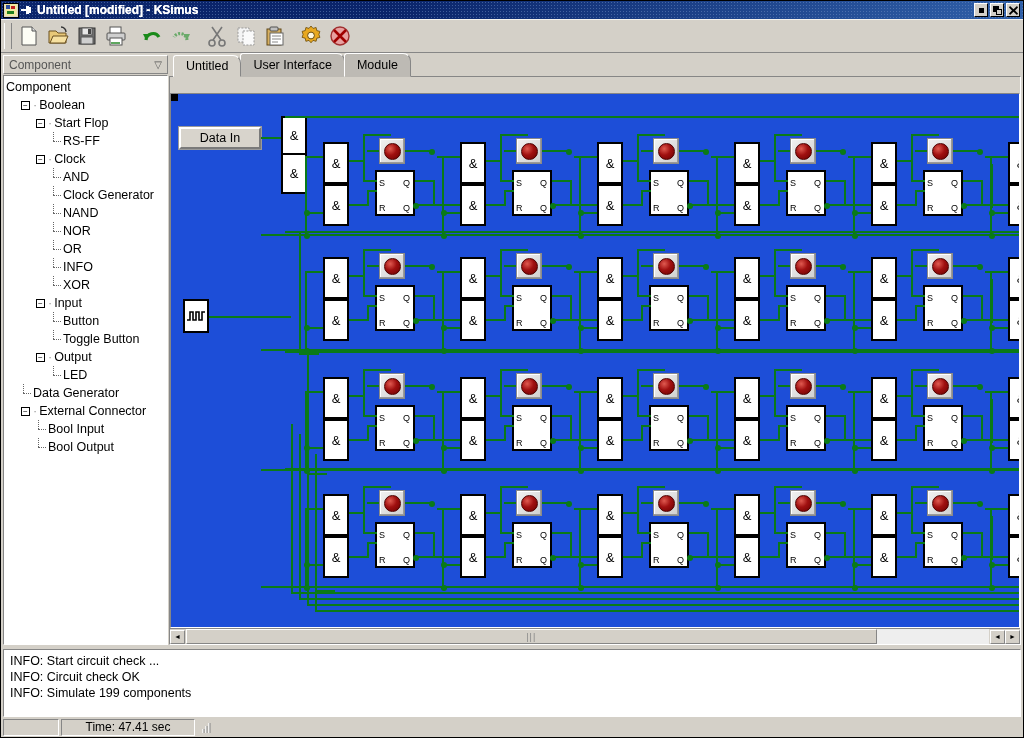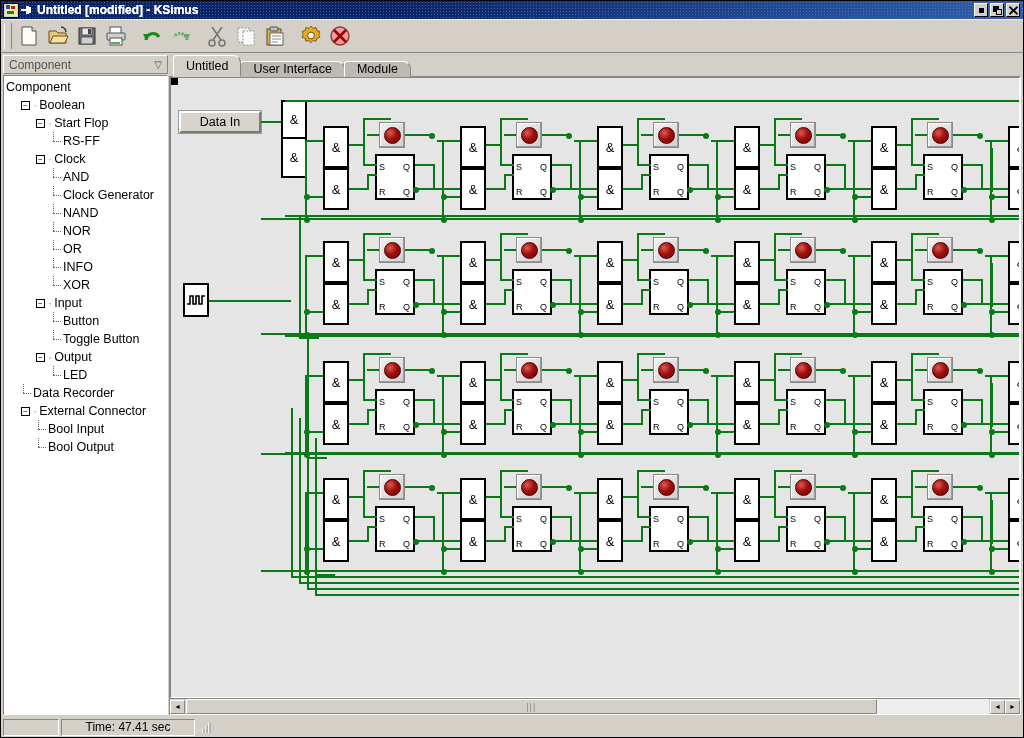--- a/index.html
+++ b/index.html
@@ -177,21 +177,21 @@
     padding: 2px 2px 2px 0;
   }
   .tabrow {
     height: 22px; flex: none;
     display: flex; align-items: flex-end;
     padding-left: 4px;
     position: relative;
     z-index: 3;
   }
   .tab {
-    height: 16px;
+    height: 24px;
     padding: 0 12px;
     display: flex; align-items: center;
     font-size: 12.5px;
     background: #bdbab4;
     border: 1px solid;
     border-color: #fff #868686 transparent #fff;
     border-top-left-radius: 3px;
     border-top-right-radius: 8px;
     margin-right: -1px;
     color: #000;
@@ -206,25 +206,26 @@
     flex: 1; min-height: 0;
     border: 1px solid;
     border-color: #868686 #fff #fff #868686;
     background: #d4d0c8;
     display: flex; flex-direction: column;
     position: relative;
     margin-top: -1px;
   }
   .canvas {
     flex: 1; min-height: 0;
-    background: #e5e5e5;
+    background: #1d4ed8;
     position: relative;
     overflow: hidden;
     border: 1px solid;
     border-color: #868686 #fff #fff #868686;
+    margin-top: 16px;
   }
   .grid {
     position: absolute; inset: 0;
     background-image: radial-gradient(#b9b9b9 0.6px, transparent 0.7px);
     background-size: 10px 10px;
     background-position: 2px 2px;
   }
   .hscroll {
     height: 16px; flex: none;
     background: #d4d0c8;
@@ -595,21 +596,21 @@
             <span class="lbl">Output</span>
           </div>
           <div class="tnode">
             <span style="display: inline-block; flex: 0 0 auto; width: 45px;"></span>
             <span class="elbow"></span>
             <span class="lbl">LED</span>
           </div>
           <div class="tnode">
             <span style="display: inline-block; flex: 0 0 auto; width: 15px;"></span>
             <span class="elbow"></span>
-            <span class="lbl">Data Recorder</span>
+            <span class="lbl">Data Generator</span>
           </div>
           <div class="tnode">
             <span style="display: inline-block; flex: 0 0 auto; width: 15px;"></span>
             <span class="toggle">−</span>
             <span class="dots" style="margin-right: 2px;">·</span>
             <span class="lbl">External Connector</span>
           </div>
           <div class="tnode">
             <span style="display: inline-block; flex: 0 0 auto; width: 30px;"></span>
             <span class="elbow"></span>
@@ -1501,20 +1502,25 @@
               <span class="sb-grip">|||</span>
             </div>
           </div>
           <div class="sb-arrow">◄</div>
           <div class="sb-arrow">►</div>
         </div>
       </div>
     </div>
   </div>
 
+  <div class="logpane" id="logpane">
+      <div class="logline">INFO: Start circuit check ...</div>
+      <div class="logline">INFO: Circuit check OK</div>
+      <div class="logline">INFO: Simulate 199 components</div>
+    </div>
 
   <div class="statusbar">
     <div class="status-small"></div>
     <div class="status-time">Time: 47.41 sec</div>
     <div class="resize-grip">
       <svg width="14" height="17" viewBox="0 0 14 17">
         <path d="M12 4 L12 14 M9 7 L9 14 M6 10 L6 14" stroke="#fff" stroke-width="1.4"></path>
         <path d="M13 4 L13 14 M10 7 L10 14 M7 10 L7 14" stroke="#868686" stroke-width="1"></path>
       </svg>
     </div>

